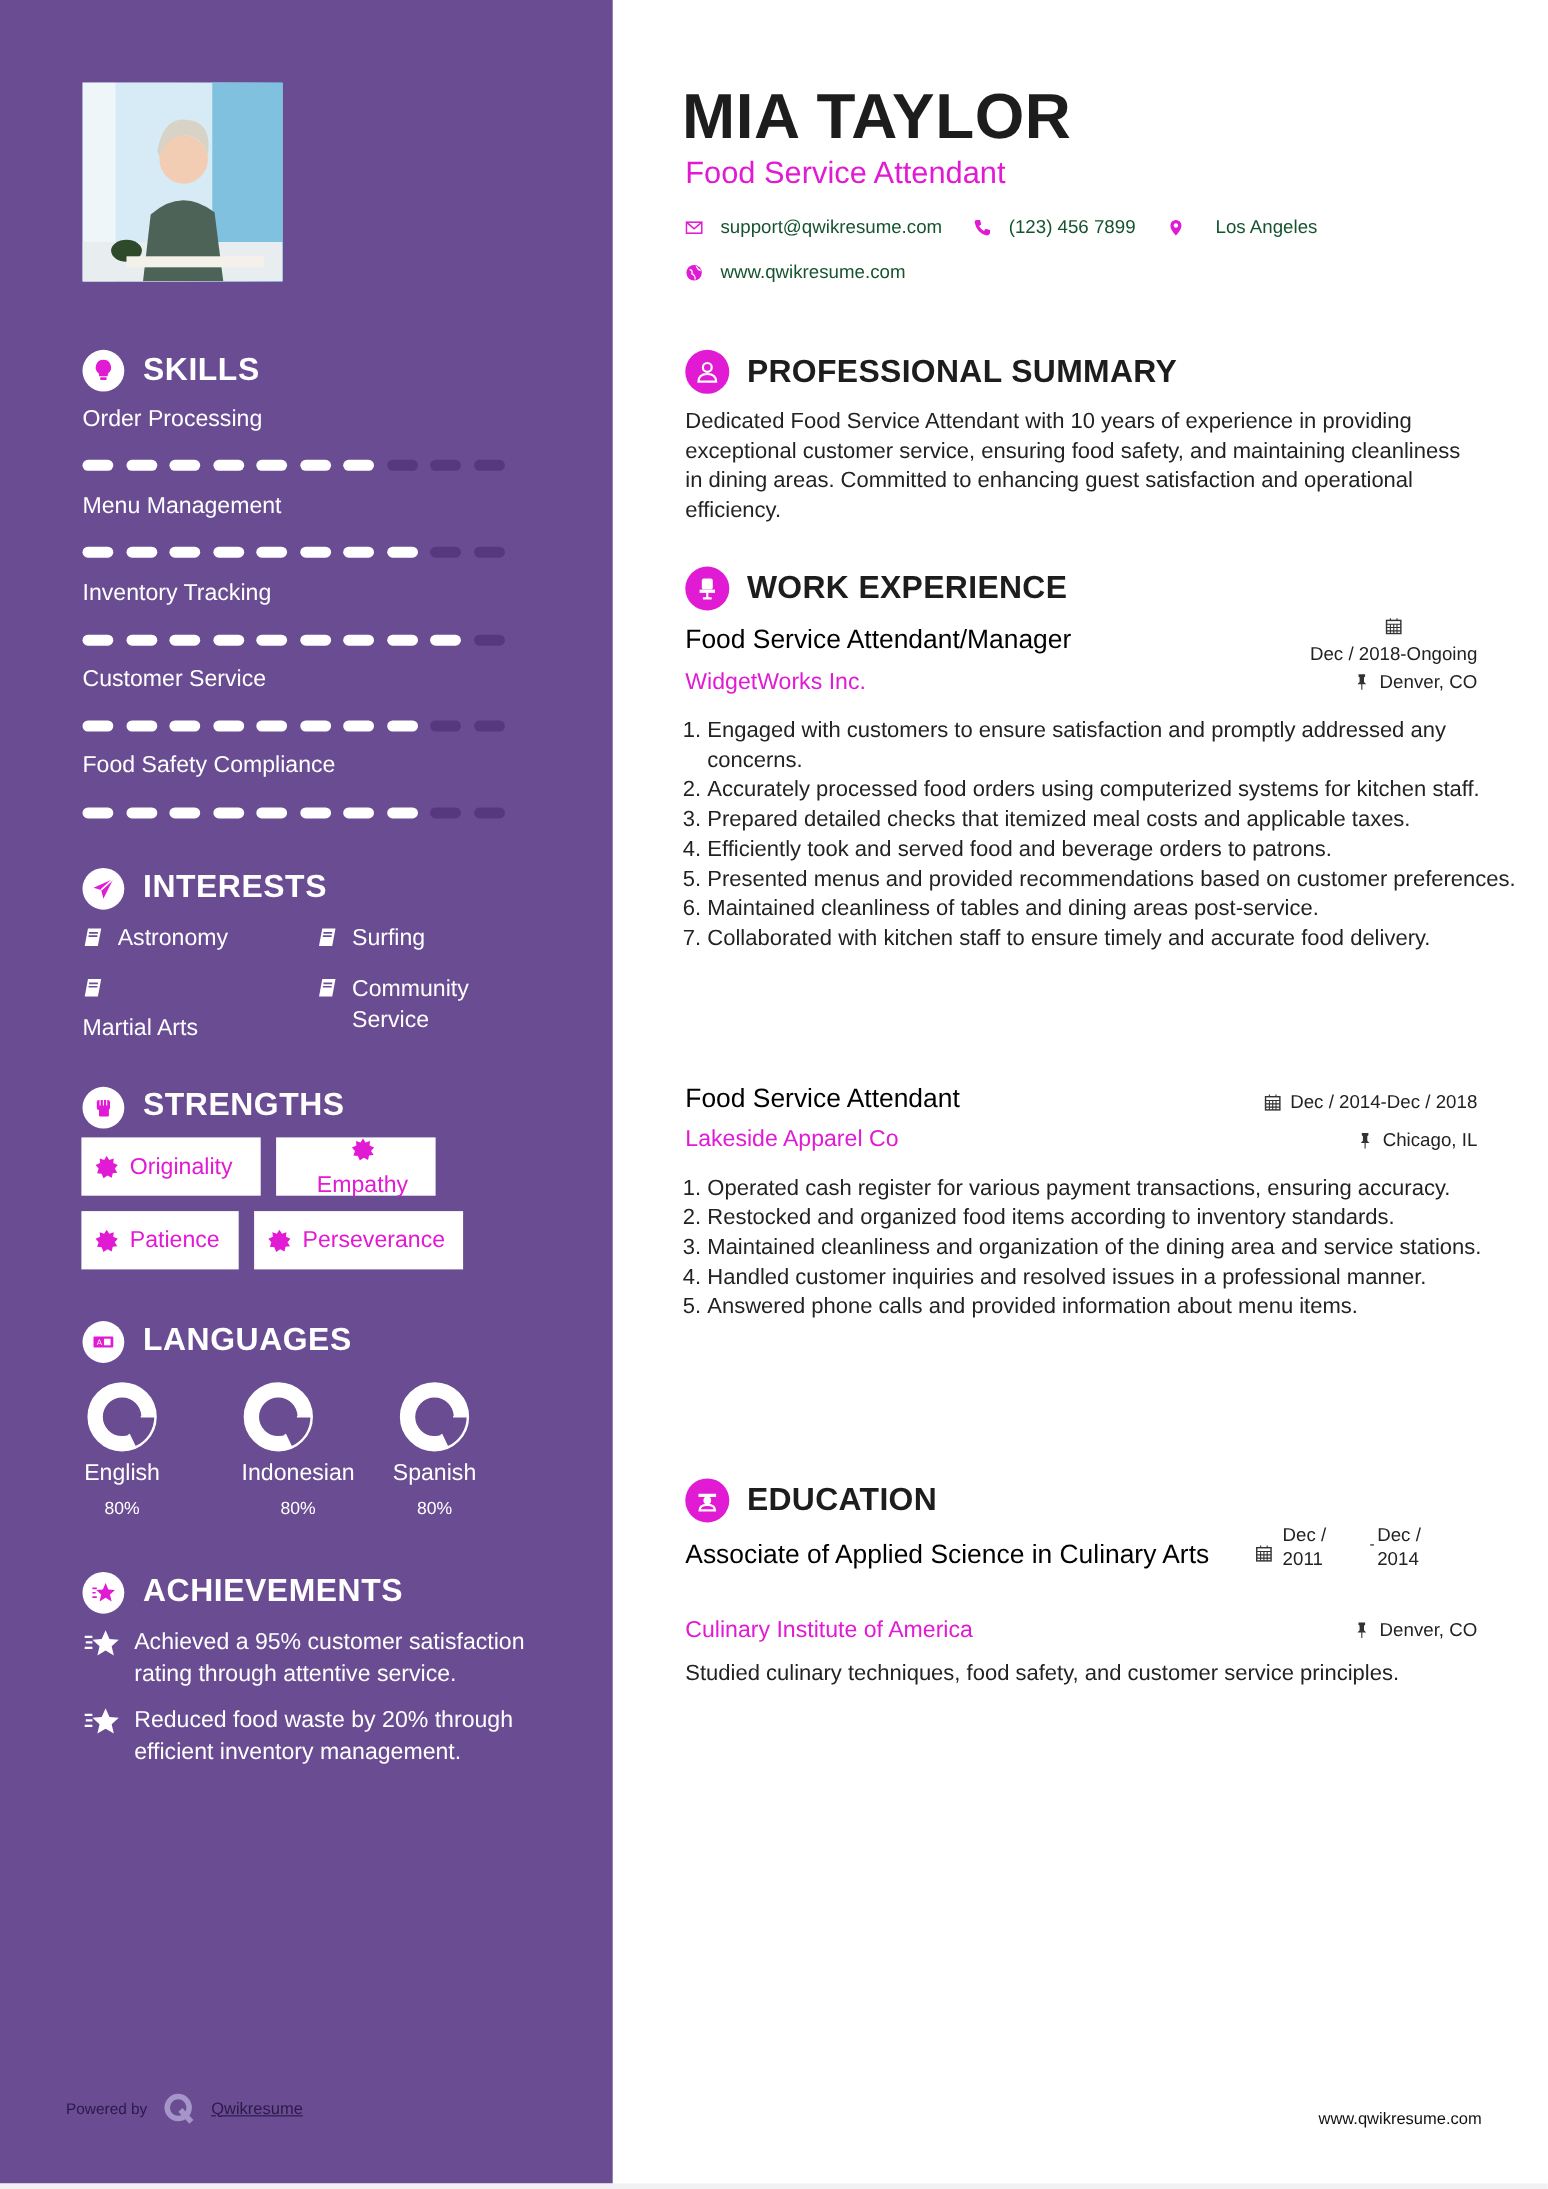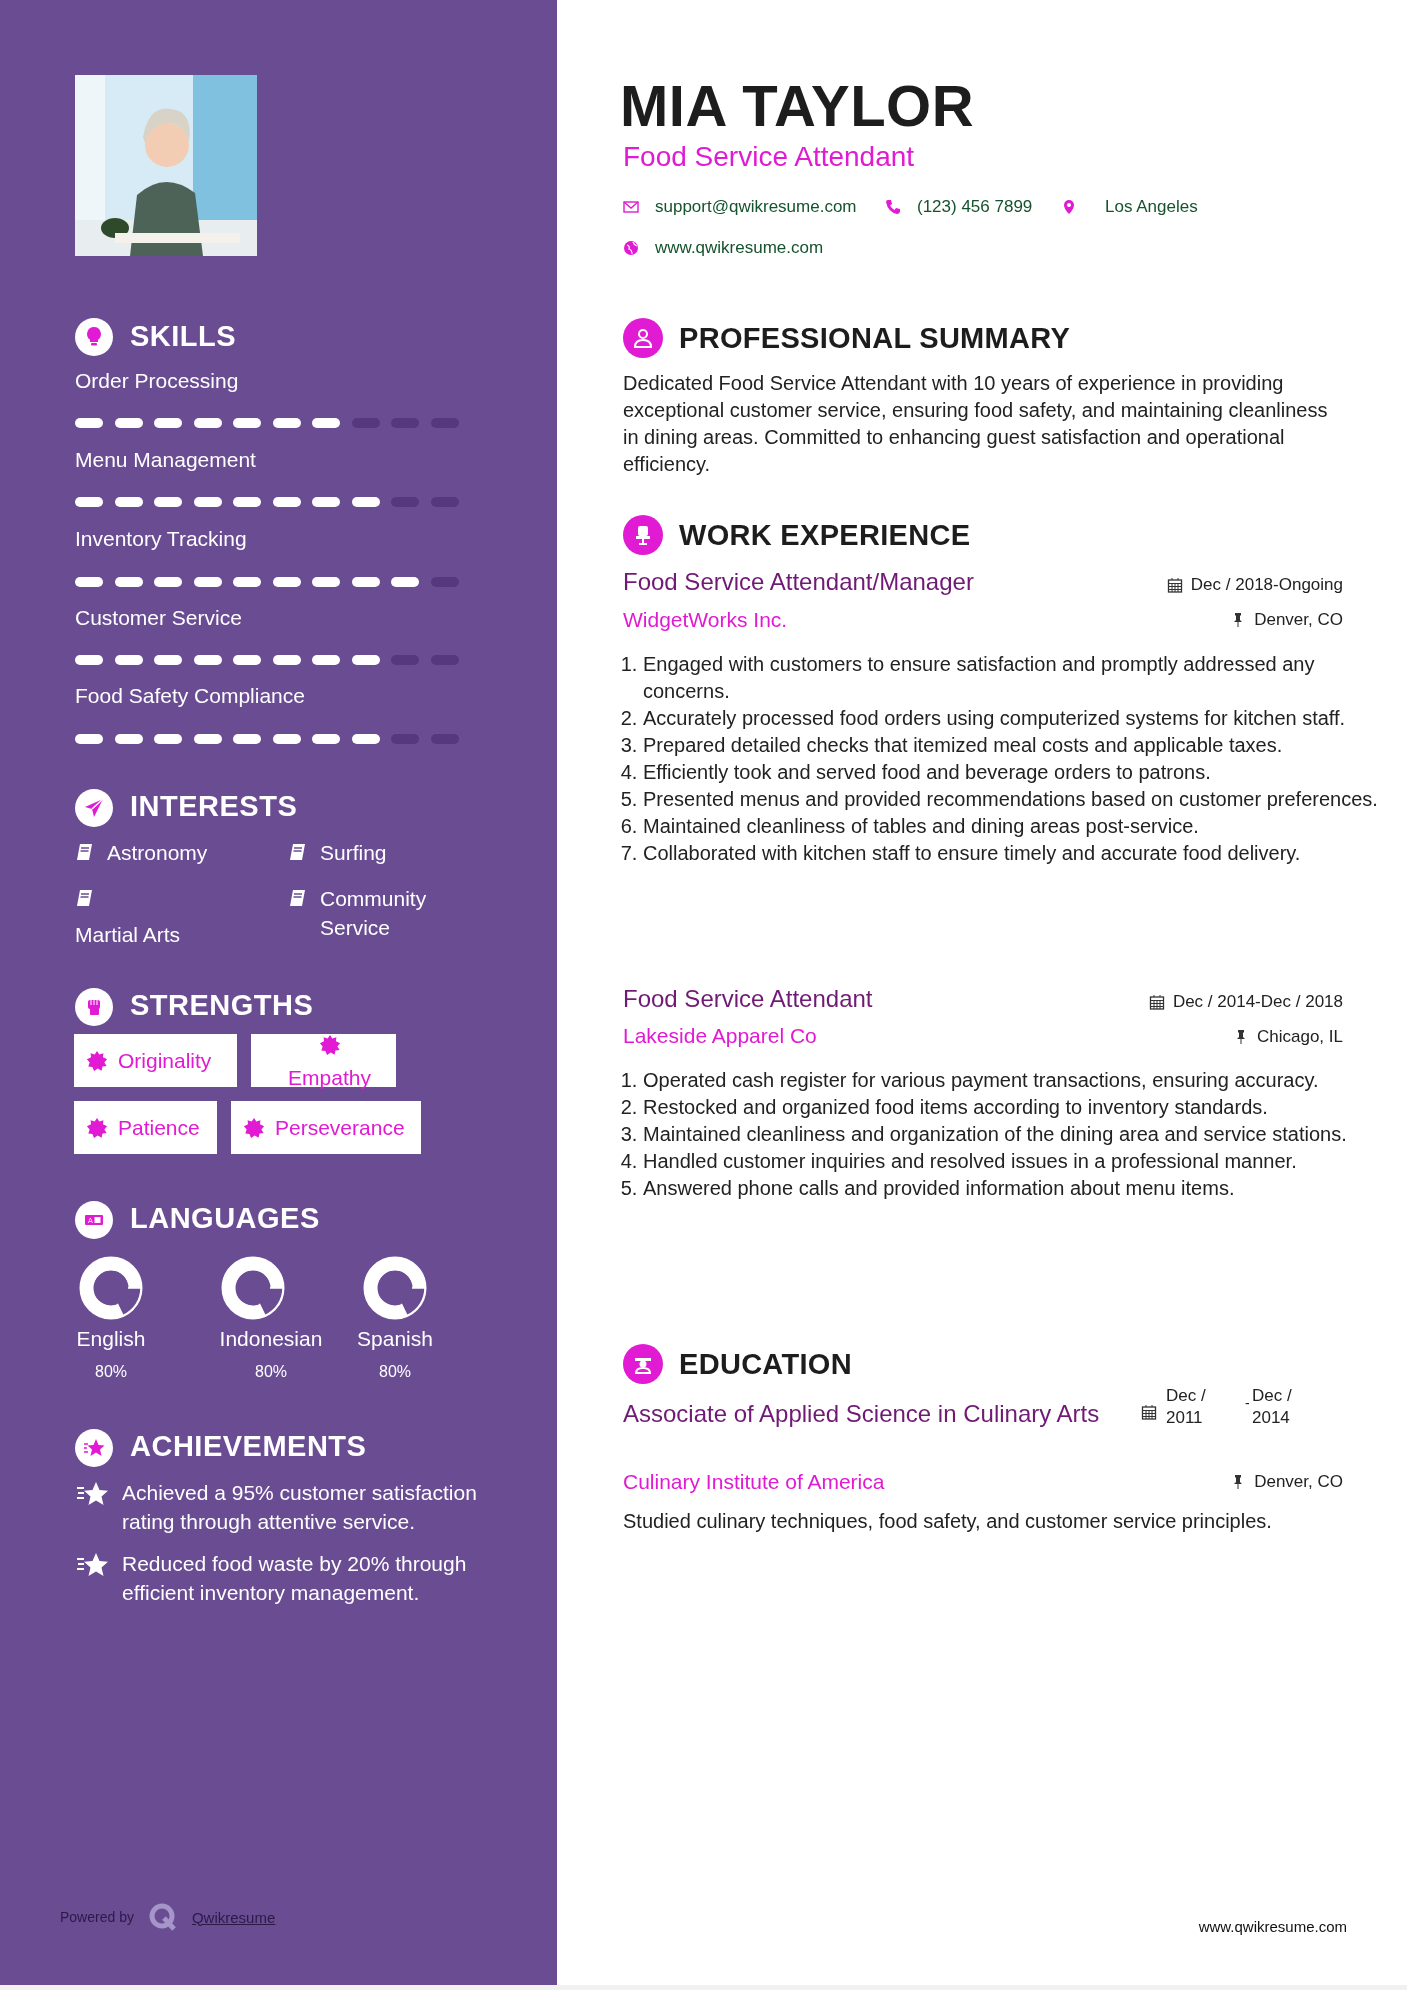--- a/index.html
+++ b/index.html
@@ -26,21 +26,21 @@
   .ach svg{width:34px;height:28px;flex:none;margin-top:2px;}
   .name{position:absolute;left:620px;top:72px;font-size:58px;font-weight:bold;color:#1d1d1d;letter-spacing:0.5px;}
   .title{position:absolute;left:623px;top:141px;font-size:28px;color:#e11ad3;}
   .contact{position:absolute;display:flex;align-items:center;gap:16px;font-size:17px;color:#14532d;}
   .contact svg{width:16px;height:16px;}
   .main-head{position:absolute;left:623px;display:flex;align-items:center;gap:16px;}
   .main-head .ic{width:40px;height:40px;border-radius:50%;background:#e11ad3;display:flex;align-items:center;justify-content:center;}
   .main-head .ic svg{width:24px;height:24px;}
   .main-head .tx{font-size:29px;font-weight:bold;color:#1d1d1d;letter-spacing:0.3px;}
   .para{position:absolute;left:623px;width:720px;font-size:20px;line-height:27px;color:#222;}
-  .job-title{position:absolute;left:623px;font-size:24px;color:#701a75;}
+  .job-title{position:absolute;left:623px;font-size:24px;color:#000000;}
   .company{position:absolute;left:623px;font-size:21px;color:#e11ad3;}
   .meta{position:absolute;right:64px;font-size:17px;color:#222;display:flex;align-items:center;gap:8px;}
   .meta svg{width:16px;height:16px;}
   ol.duties{position:absolute;left:615px;width:735px;margin:0;padding-left:28px;font-size:20px;line-height:27px;color:#222;}
   ol.duties li{padding-left:0;}
   .footer-left{position:absolute;left:60px;top:1902px;display:flex;align-items:center;gap:14px;font-size:14px;color:#2b1a47;}
   .footer-left .brand{text-decoration:underline;color:#2b1a47;font-size:15px;}
   .footer-right{position:absolute;right:60px;top:1918px;font-size:15px;color:#111;}
 </style>
 </head>
@@ -331,21 +331,21 @@
         <rect x="7" y="3" width="10" height="10" rx="2" fill="#fff"></rect>
         <rect x="5" y="13" width="14" height="3" fill="#fff"></rect>
         <path d="M12 16v4M8 21h8" stroke="#fff" stroke-width="2"></path>
       </svg>
   </div>
   <span class="tx">WORK EXPERIENCE</span>
 </div>
 
 <div class="job-title" style="top:568px;">Food Service Attendant/Manager</div>
 <div class="company" style="top:608px;">WidgetWorks Inc.</div>
-<div class="meta" style="top:575px;">
+<div class="meta" style="top:561px;flex-direction:column;">
   <svg viewBox="0 0 16 16">
       <rect x="1.5" y="3" width="13" height="12" fill="none" stroke="#333" stroke-width="1.3"></rect>
       <path d="M1.5 6.5h13M5 3v-2M11 3v-2M1.5 9.5h13M1.5 12.5h13M5 6.5v8.5M8 6.5v8.5M11 6.5v8.5" stroke="#333" stroke-width="1"></path>
     </svg>
   <span>Dec / 2018-Ongoing</span>
 </div>
 <div class="meta" style="top:610px;">
   <svg viewBox="0 0 16 16">
       <path d="M5 1h6v2l-1 1v4l2 2H4l2-2V4L5 3z M7.5 10h1v5h-1z" fill="#333"></path>
     </svg>

